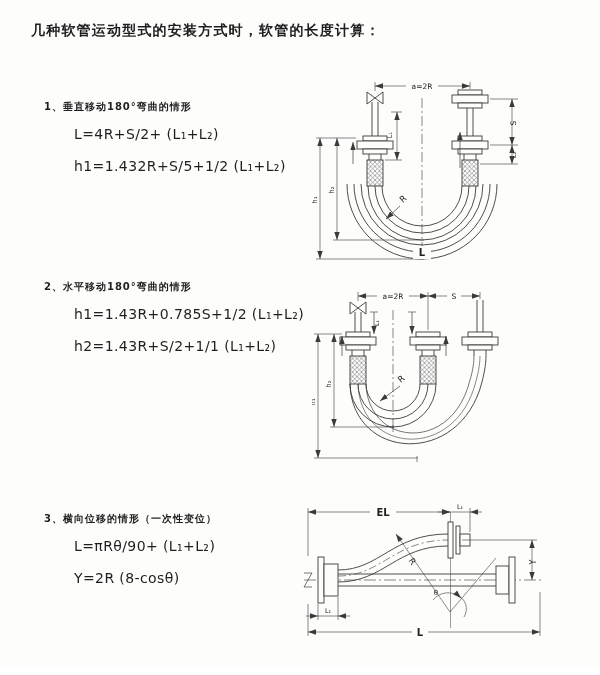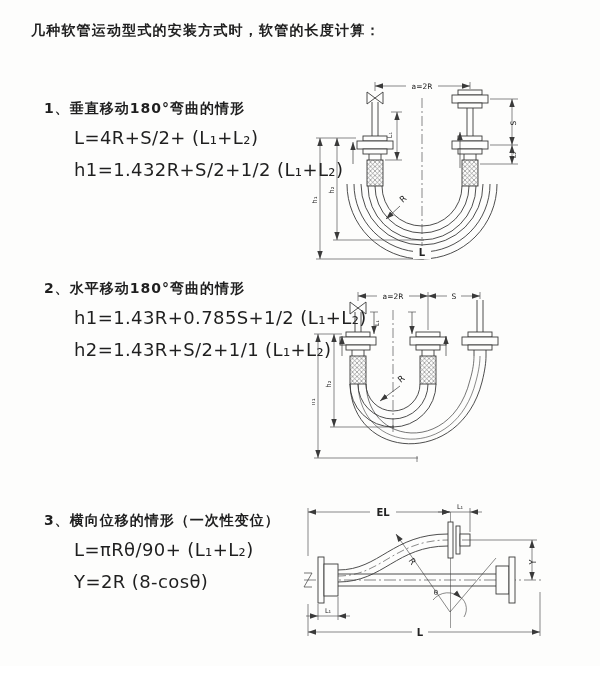--- a/index.html
+++ b/index.html
@@ -4,41 +4,41 @@
 <style>
   html,body{margin:0;padding:0;background:#ffffff;}
   .page{
     position:relative;width:600px;height:666px;background:#fdfdfc;
     font-family:"DejaVu Sans","Liberation Sans",sans-serif;color:#1f1f1f;overflow:hidden;
   }
   .doc-title{
     position:absolute;left:31px;top:22px;font-size:14px;font-weight:700;letter-spacing:1.2px;
   }
   .sec{position:absolute;left:44px;}
-  .sec-heading{font-size:14px;font-weight:700;letter-spacing:1px;white-space:nowrap;}
+  .sec-heading{font-size:10px;font-weight:700;letter-spacing:1px;white-space:nowrap;}
   .formulas{margin-top:4px;}
   .formula{
-    margin-left:30px;font-size:18px;font-weight:500;line-height:32px;
+    margin-left:30px;font-size:14px;font-weight:500;line-height:32px;
     letter-spacing:0.4px;white-space:nowrap;
   }
   .dia{position:absolute;}
   .dia text{fill:#222;stroke:none;font-family:"DejaVu Sans","Liberation Sans",sans-serif;}
 </style>
 </head>
 <body>
 
 <div class="page">
 
   <div class="doc-title">几种软管运动型式的安装方式时，软管的长度计算：</div>
 
   <div class="sec" style="top:100px">
     <div class="sec-heading">1、垂直移动180°弯曲的情形</div>
     <div class="formulas">
       <div class="formula">L=4R+S/2+ (L₁+L₂)</div>
-      <div class="formula">h1=1.432R+S/2+1/2 (L₁+L₂)</div>
+      <div class="formula">h1=1.432R+S/5+1/2 (L₁+L₂)</div>
     </div>
   </div>
 
   <div class="sec" style="top:280px">
     <div class="sec-heading">2、水平移动180°弯曲的情形</div>
     <div class="formulas">
       <div class="formula">h1=1.43R+0.785S+1/2 (L₁+L₂)</div>
       <div class="formula">h2=1.43R+S/2+1/1 (L₁+L₂)</div>
     </div>
   </div>

